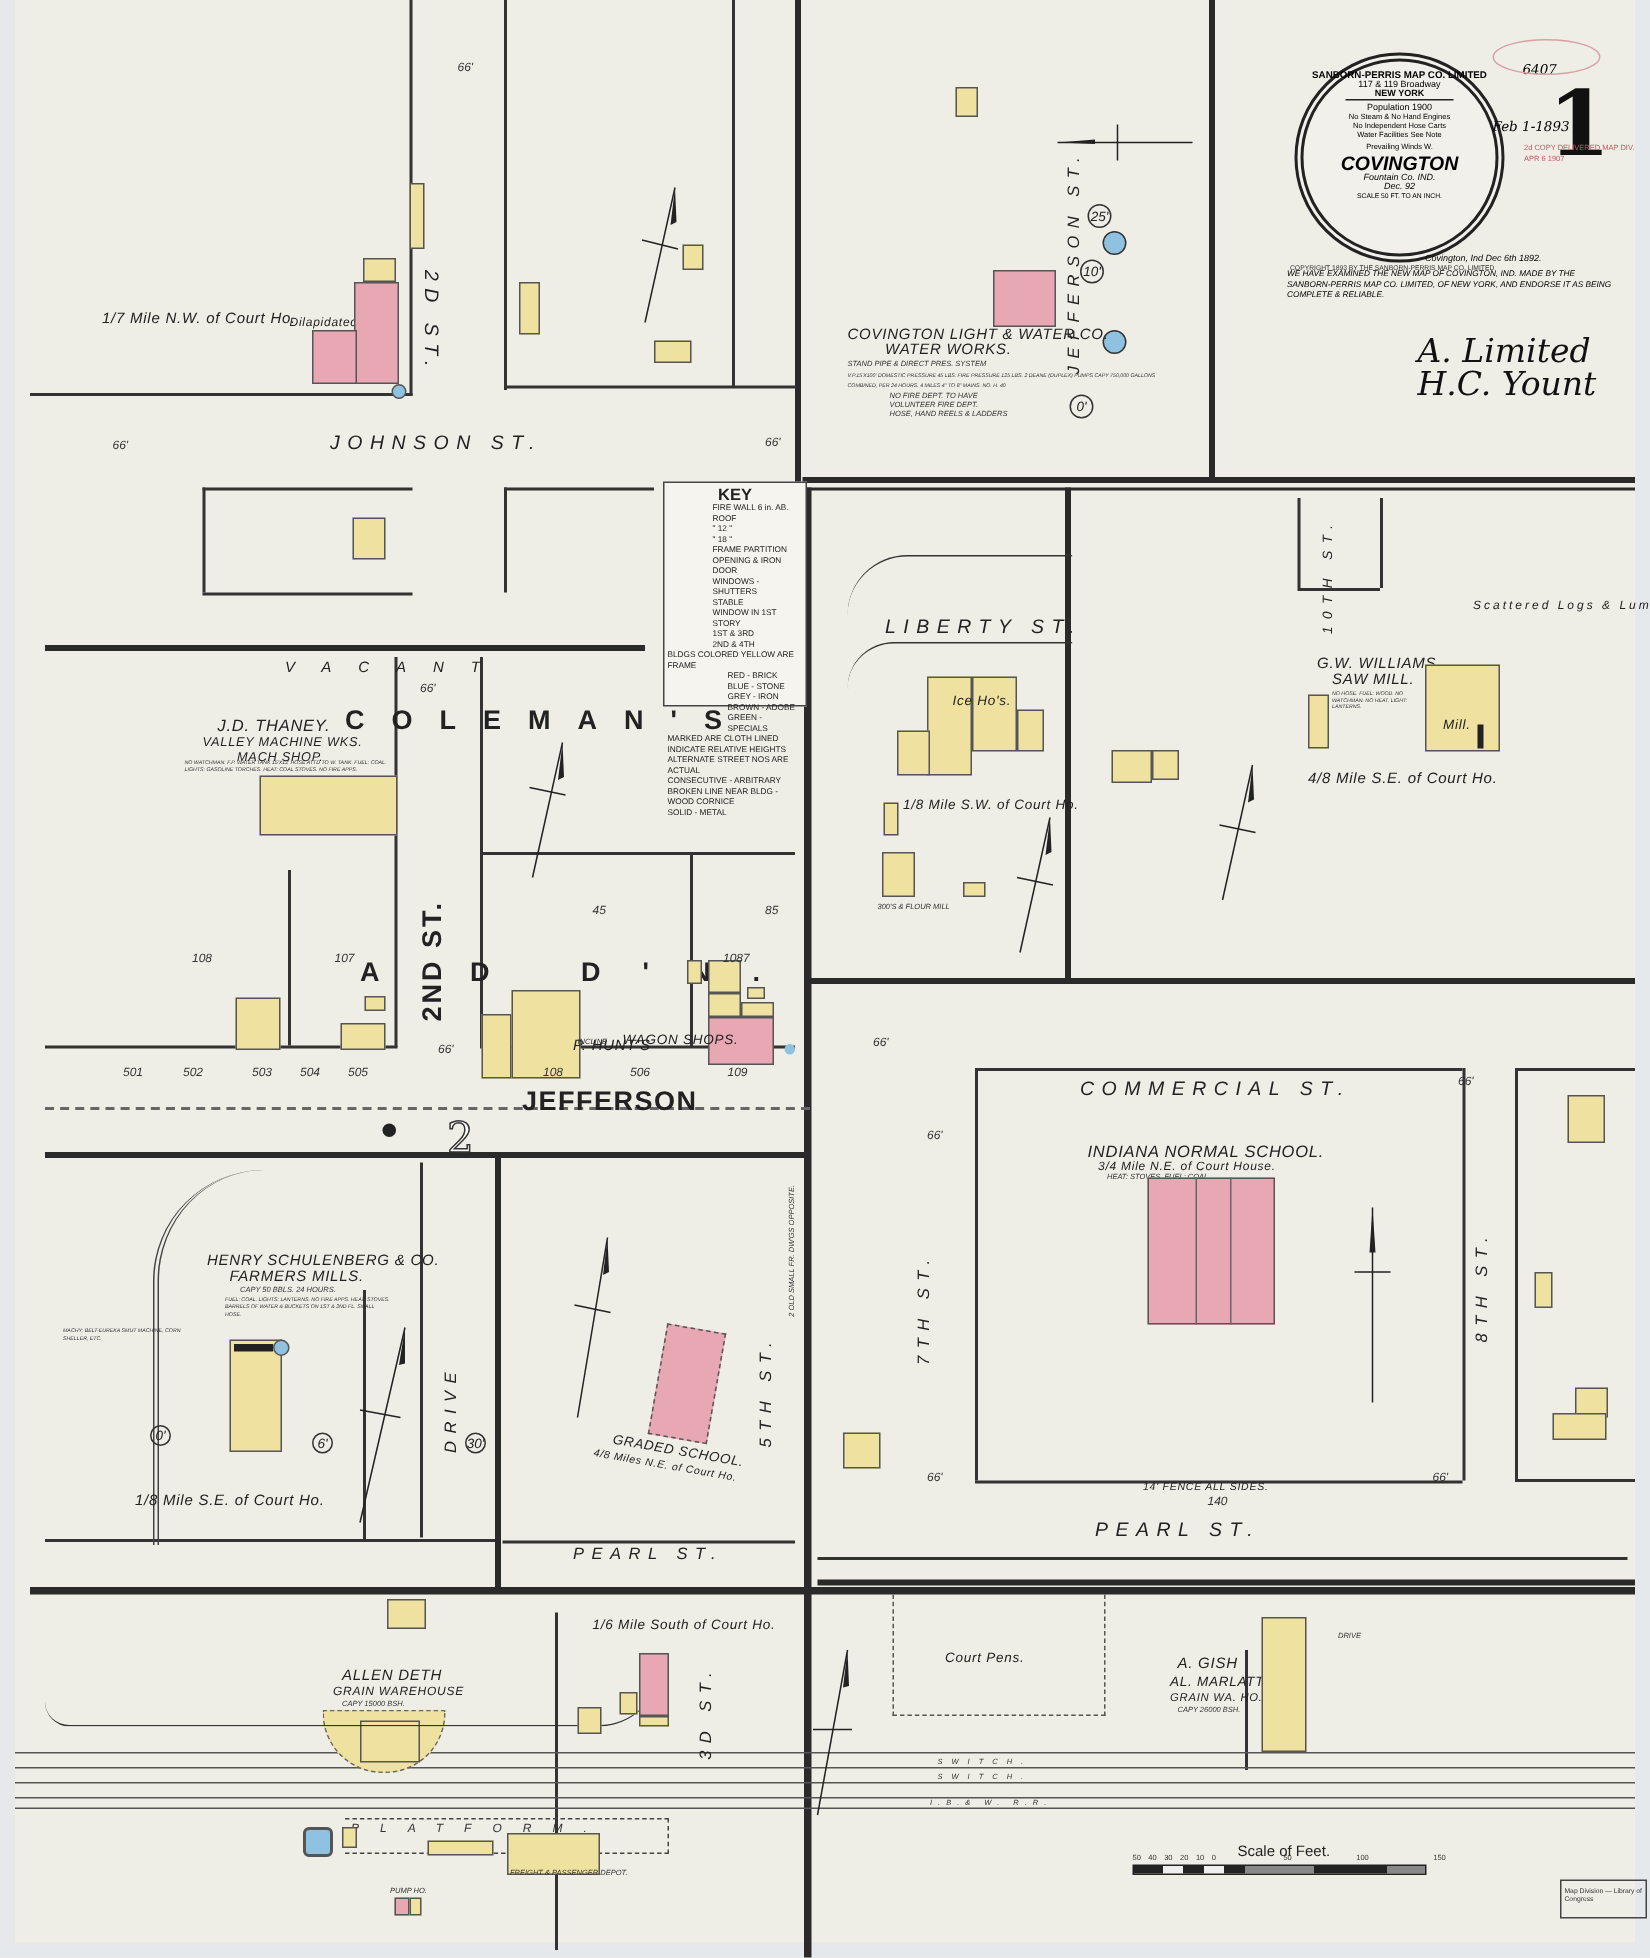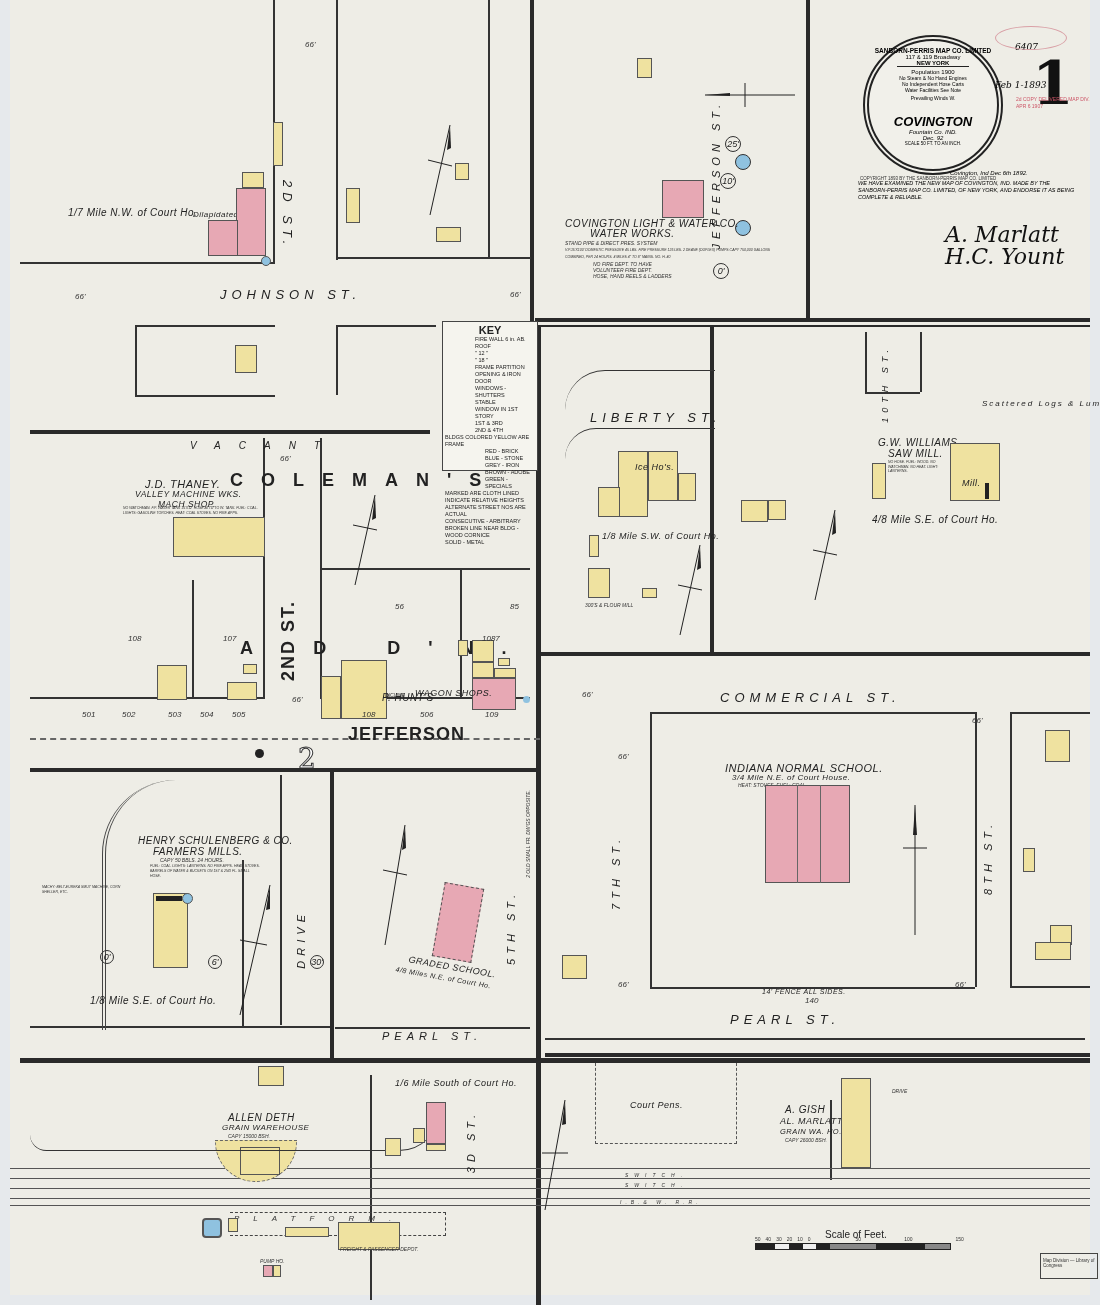--- a/index.html
+++ b/index.html
@@ -90,36 +90,36 @@
 
   <div class="seal">
     <div style="font-size:6.5px;font-weight:bold;margin-top:6px;">SANBORN-PERRIS MAP CO. LIMITED</div>
     <div style="font-size:6px;">117 &amp; 119 Broadway</div>
     <div style="font-size:6px;font-weight:bold;border-bottom:1.5px solid #222;margin:0 28px 2px;">NEW YORK</div>
     <div style="font-size:6px;">Population 1900</div>
     <div style="font-size:5px;">No Steam &amp; No Hand Engines</div>
     <div style="font-size:5px;">No Independent Hose Carts</div>
     <div style="font-size:5px;">Water Facilities See Note</div>
     <div style="font-size:5px;margin-top:2px;">Prevailing Winds W.</div>
-    <div style="font-size:13px;font-weight:bold;font-style:italic;margin-top:13px;">COVINGTON</div>
+    <div style="font-size:13px;font-weight:bold;font-style:italic;">COVINGTON</div>
     <div style="font-size:6px;font-style:italic;"><span>Fountain Co.</span> <span>IND.</span></div>
     <div style="font-size:6px;font-style:italic;">Dec. 92</div>
     <div style="font-size:4.5px;">SCALE 50 FT. TO AN INCH.</div>
   </div>
   <div class="abs" style="left:850px;top:176px;font-size:4.5px;color:#333;">COPYRIGHT 1893 BY THE SANBORN-PERRIS MAP CO. LIMITED</div>
 
   <div class="abs" style="left:1022px;top:48px;font-size:60px;font-family:'DejaVu Serif',serif;font-weight:bold;color:#111;">1</div>
   <div class="abs" style="left:1005px;top:42px;font-size:9px;font-style:italic;font-family:'DejaVu Serif',serif;">6407</div>
   <div class="abs" style="left:985px;top:80px;font-size:9px;font-style:italic;font-family:'DejaVu Serif',serif;">Feb 1-1893</div>
   <div class="abs" style="left:985px;top:26px;width:70px;height:22px;border:1.5px solid #d9a0a6;border-radius:50%;"></div>
   <div class="abs" style="left:1006px;top:96px;width:80px;font-size:5px;color:#c56;line-height:7px;">2d COPY DELIVERED MAP DIV. APR 6 1907</div>
 
   <div class="abs" style="left:940px;top:170px;font-size:6px;font-style:italic;">Covington, Ind Dec 6th 1892.</div>
   <div class="abs" style="left:848px;top:180px;width:220px;font-size:5.5px;font-style:italic;line-height:7px;text-transform:uppercase;">We have examined the new map of Covington, Ind. made by the Sanborn-Perris Map Co. Limited, of New York, and endorse it as being complete &amp; reliable.</div>
-  <div class="sig" style="left:935px;top:222px;">A. Marlatt</div>
+  <div class="sig" style="left:935px;top:222px;">A. Limited</div>
   <div class="sig" style="left:935px;top:244px;">H.C. Yount</div>
 
   <div class="key">
     <div class="kt">KEY</div>
     <div style="padding-left:30px;">
       <div>FIRE WALL 6 in. AB. ROOF</div>
       <div>" 12 "</div>
       <div>" 18 "</div>
       <div>FRAME PARTITION</div>
       <div>OPENING &amp; IRON DOOR</div>
@@ -149,21 +149,21 @@
   <div class="street street-v" style="left:270px;top:180px;">2D ST.</div>
   <div class="street" style="left:180px;top:440px;font-size:10px;letter-spacing:18px;">VACANT</div>
   <div class="street big" style="left:220px;top:470px;font-size:18px;letter-spacing:18px;">COLEMAN'S</div>
   <div class="street big" style="left:230px;top:638px;font-size:18px;letter-spacing:28px;">A D D'N.</div>
   <div class="street big street-v" style="left:268px;top:600px;font-size:18px;transform:rotate(180deg);">2ND ST.</div>
   <div class="street big" style="left:338px;top:724px;font-size:18px;letter-spacing:1px;">JEFFERSON</div>
   <div class="abs" style="left:288px;top:742px;font-size:28px;font-family:'DejaVu Serif',serif;color:#fff;-webkit-text-stroke:1px #333;">2</div>
   <div class="abs" style="left:245px;top:749px;width:9px;height:9px;border-radius:50%;background:#222;"></div>
   <div class="street street-v" style="left:700px;top:100px;transform:rotate(180deg);font-size:11px;">JEFFERSON ST.</div>
   <div class="street" style="left:580px;top:410px;">LIBERTY ST.</div>
-  <div class="street" style="left:710px;top:690px;">COMMERCIAL ST.</div>
+  <div class="street" style="left:710px;top:718px;">COMMERCIAL ST.</div>
   <div class="street" style="left:372px;top:1030px;font-size:11px;">PEARL ST.</div>
   <div class="street" style="left:720px;top:1012px;">PEARL ST.</div>
   <div class="street street-v" style="left:600px;top:835px;transform:rotate(180deg);font-size:11px;">7TH ST.</div>
   <div class="street street-v" style="left:972px;top:820px;transform:rotate(180deg);font-size:11px;">8TH ST.</div>
   <div class="street street-v" style="left:495px;top:890px;transform:rotate(180deg);font-size:11px;">5TH ST.</div>
   <div class="street street-v" style="left:455px;top:1110px;transform:rotate(180deg);font-size:11px;">3D ST.</div>
   <div class="street street-v" style="left:870px;top:345px;transform:rotate(180deg);font-size:9px;">10TH ST.</div>
   <div class="street street-v" style="left:285px;top:910px;transform:rotate(180deg);font-size:11px;">DRIVE</div>
 
   <div class="lbl" style="left:58px;top:207px;font-size:10px;">1/7 Mile N.W. of Court Ho.</div>
@@ -219,21 +219,21 @@
   <div class="dimnum" style="left:72px;top:710px;">501</div>
   <div class="dimnum" style="left:112px;top:710px;">502</div>
   <div class="dimnum" style="left:158px;top:710px;">503</div>
   <div class="dimnum" style="left:190px;top:710px;">504</div>
   <div class="dimnum" style="left:222px;top:710px;">505</div>
   <div class="dimnum" style="left:118px;top:634px;">108</div>
   <div class="dimnum" style="left:213px;top:634px;">107</div>
   <div class="dimnum" style="left:410px;top:710px;">506</div>
   <div class="dimnum" style="left:475px;top:710px;">109</div>
   <div class="dimnum" style="left:352px;top:710px;">108</div>
-  <div class="dimnum" style="left:385px;top:602px;">56</div>
+  <div class="dimnum" style="left:385px;top:602px;">45</div>
   <div class="dimnum" style="left:500px;top:602px;">85</div>
   <div class="dimnum" style="left:472px;top:634px;">1087</div>
 
   <div class="dimnum" style="left:65px;top:292px;">66'</div>
   <div class="dimnum" style="left:295px;top:40px;">66'</div>
   <div class="dimnum" style="left:500px;top:290px;">66'</div>
   <div class="dimnum" style="left:270px;top:454px;">66'</div>
   <div class="dimnum" style="left:282px;top:695px;">66'</div>
   <div class="dimnum" style="left:572px;top:690px;">66'</div>
   <div class="dimnum" style="left:608px;top:752px;">66'</div>

